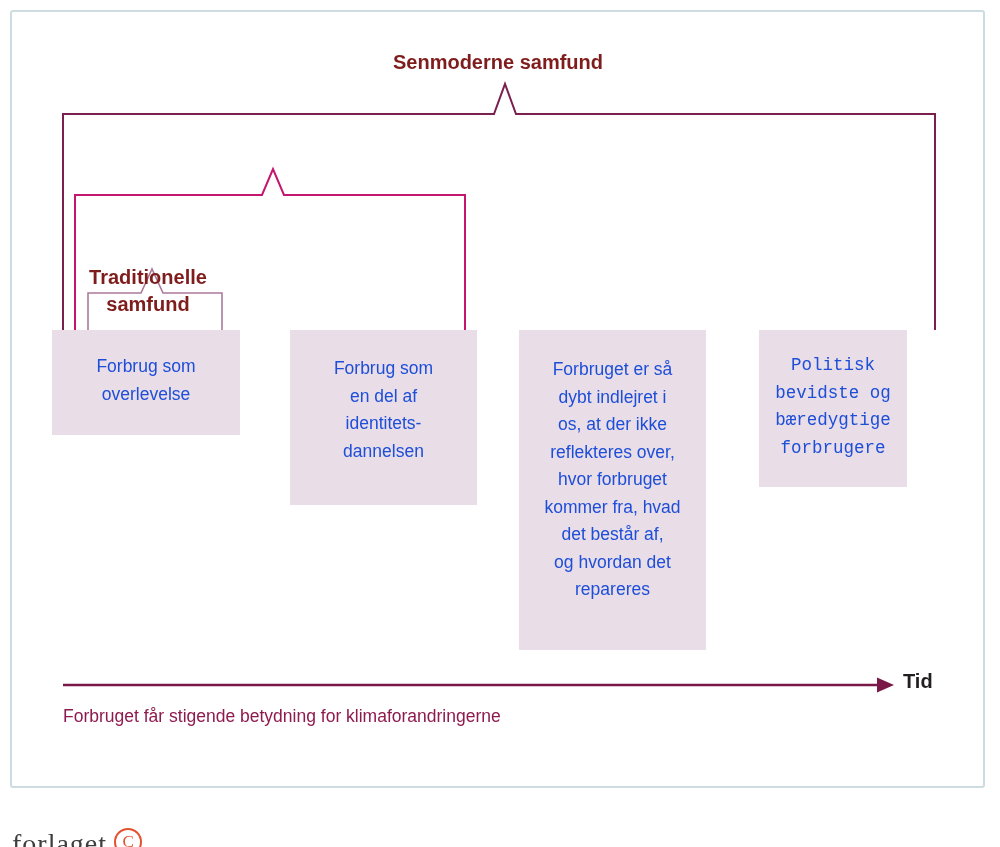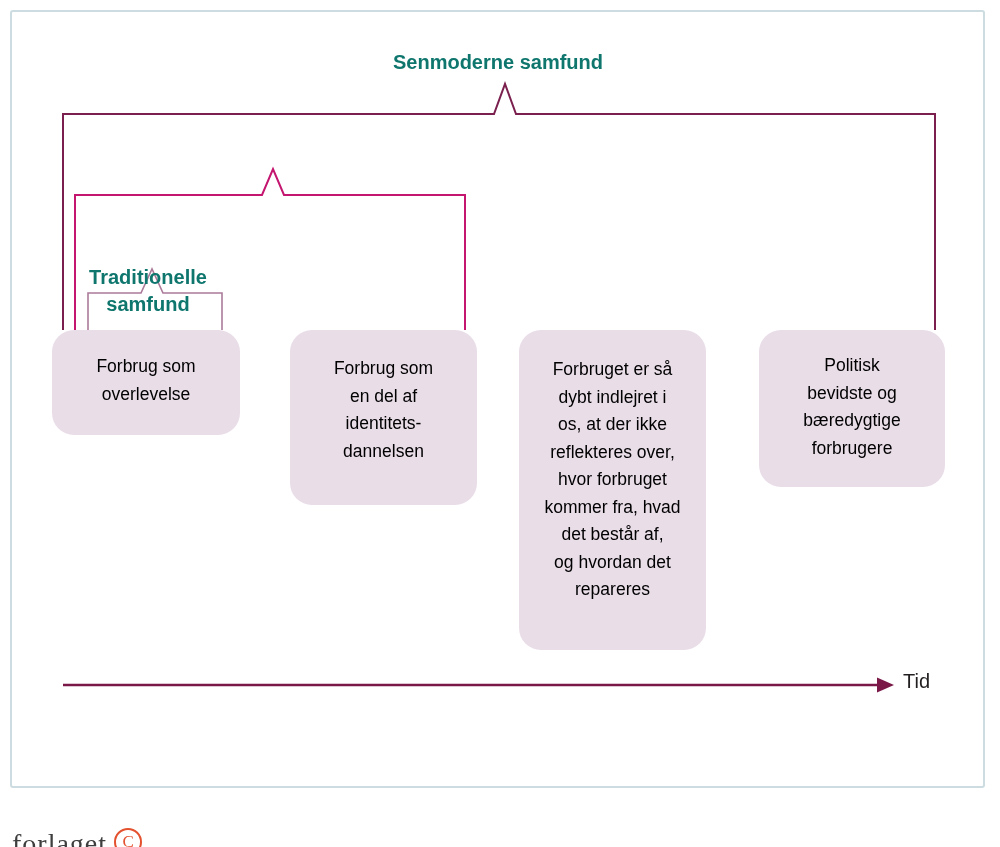--- a/index.html
+++ b/index.html
@@ -16,48 +16,47 @@
     border:2px solid #ccdce1;
     border-radius:3px;
     background:#ffffff;
   }
   .lines-svg{
     position:absolute;left:0;top:0;width:1000px;height:847px;
     pointer-events:none;
   }
   .era-label{
     position:absolute;
-    color:#0f766e;
+    color:#7f1d1d;
     font-weight:bold;
     font-size:20px;
     line-height:27px;
     text-align:center;
     white-space:pre-line;
   }
   .era-senmoderne{left:348px;top:49px;width:300px;}
   .era-moderne{left:120px;top:139px;width:300px;}
   .era-traditionelle{left:48px;top:216px;width:200px;margin-top:48px;}
   .stage-box{
     position:absolute;
     background:#e9dde8;
-    color:#000000;
+    color:#1d4ed8;
     font-size:17.5px;
     line-height:27.5px;
     text-align:center;
     white-space:pre-line;
     box-sizing:border-box;
-    border-radius:22px;
   }
   .stage-box-1{left:52px;top:330px;width:188px;height:105px;padding-top:23px;}
   .stage-box-2{left:290px;top:330px;width:187px;height:175px;padding-top:25px;}
   .stage-box-3{left:519px;top:330px;width:187px;height:320px;padding-top:26px;}
-  .stage-box-4{left:759px;top:330px;width:186px;height:157px;padding-top:22px;}
+  .stage-box-4{left:759px;top:330px;width:148px;height:157px;padding-top:22px;font-family:Liberation Mono, monospace;}
   .tid-label{
     position:absolute;left:903px;top:670px;
-    color:#231f20;font-weight:normal;font-size:20px;
+    color:#231f20;font-weight:bold;font-size:20px;
   }
   .caption{
     position:absolute;left:63px;top:706px;
     color:#8e1a4e;font-size:17.5px;
   }
   .logo{
     position:absolute;left:12px;top:828px;
     display:flex;align-items:flex-start;
     font-family:"Liberation Serif", serif;
     font-size:28px;color:#3e3e3e;
@@ -117,20 +116,21 @@
 og hvordan det
 repareres</div>
 
   <div class="stage-box stage-box-4">Politisk
 bevidste og
 bæredygtige
 forbrugere</div>
 
   <div class="tid-label">Tid</div>
 
+  <div class="caption">Forbruget får stigende betydning for klimaforandringerne</div>
 
   <div class="logo">
     <span>forlaget</span>
     <span class="copyright-badge">
       <span>C</span>
     </span>
   </div>
 
 </div>
 

